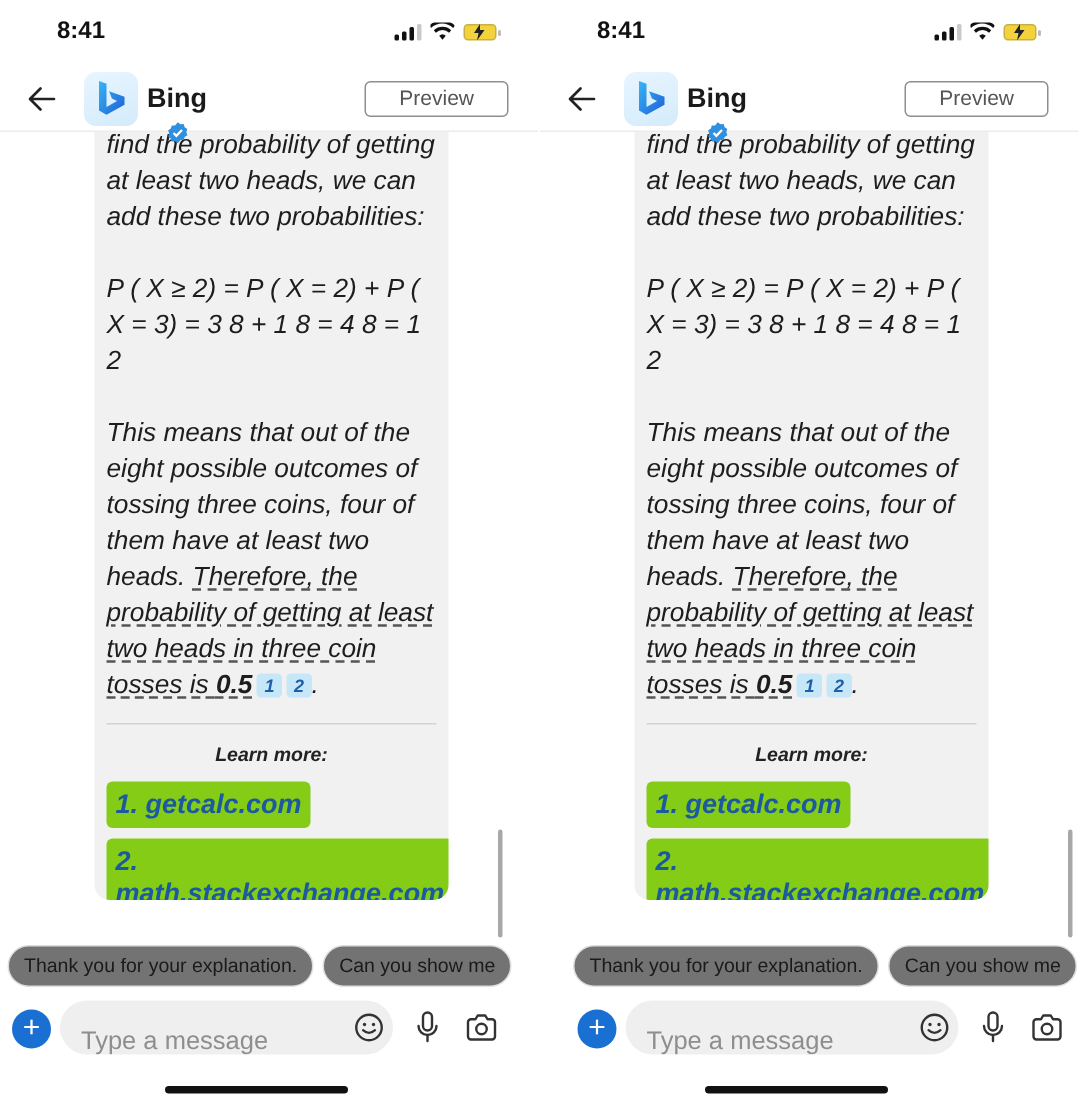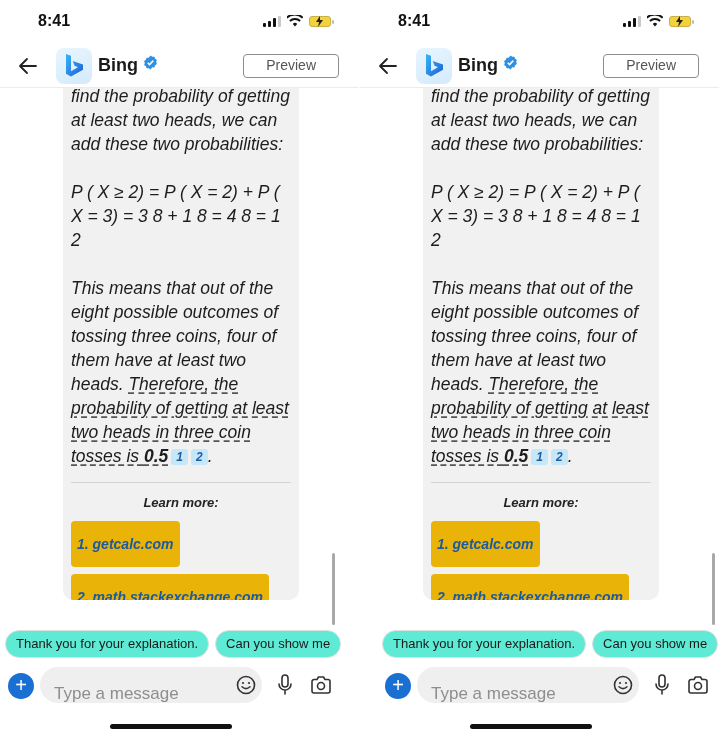--- a/index.html
+++ b/index.html
@@ -17,40 +17,40 @@
   .signal span:nth-child(2){height:6px}
   .signal span:nth-child(3){height:9px}
   .signal span:nth-child(4){height:11px;background:#c9c9c9}
   .battery { width: 22px; height: 11px; border: 1.5px solid #c7b04a; border-radius: 3px; background: #f4d23b; position: relative; }
   .battery::after { content: ""; position: absolute; right: -4px; top: 3px; width: 2px; height: 4px; background: #bbb; border-radius: 1px; }
   .battery svg { position: absolute; left: 5px; top: -1px; }
 
   .header { position: absolute; top: 44px; left: 0; right: 0; height: 44px; border-bottom: 1px solid #ececec; background: #fff; z-index: 2; }
   .back { position: absolute; left: 16px; top: 10px; width: 24px; height: 24px; }
   .logo { position: absolute; left: 56px; top: 4px; width: 36px; height: 36px; border-radius: 8px; background: linear-gradient(160deg,#e8f5ff,#d4ebfb); display: flex; align-items: center; justify-content: center; }
-  .title { position: absolute; left: 98px; top: 11px; font-size: 18px; font-weight: 700; color: #1a1a1a; display: flex; align-items: flex-start; gap: 5px; }
+  .title { position: absolute; left: 98px; top: 11px; font-size: 18px; font-weight: 700; color: #1a1a1a; display: flex; align-items: center; gap: 5px; flex-direction: column; }
   .verified { width: 15px; height: 15px; }
   .preview-btn { position: absolute; right: 20px; top: 10px; height: 24px; padding: 0 22px; border: 1.5px solid #8d8d8d; border-radius: 4px; font-size: 14px; color: #555; line-height: 21px; background: #fff; }
 
   .bubble { position: absolute; left: 63px; top: 70px; width: 236px; height: 530px; background: #f1f1f1; border-radius: 10px; padding: 14px 8px 0 8px; overflow: hidden; font-style: italic; }
   .para { font-size: 17.5px; line-height: 24px; color: #1d1d1d; }
   .para.first { margin-top: 0; }
   .para.gap { margin-top: 24px; }
   .ul { text-decoration: underline dashed #555; text-underline-offset: 3px; }
   .cite { display: inline-block; background: #c6e7f8; color: #1f5fa8; font-size: 12px; font-weight: 700; padding: 0 5px; border-radius: 3px; line-height: 16px; margin-left: 3px; vertical-align: 1px; }
   .divider { height: 1px; background: #d4d4d4; margin: 14px 0 12px; }
   .learn { font-size: 13px; font-weight: 700; color: #222; text-align: center; }
-  .link-chip { display: inline-block; background: #eab308; color: #1b5aa0; font-weight: 700; font-size: 14px; padding: 15px 6px; border-radius: 4px; margin-top: 8px; }
+  .link-chip { display: inline-block; background: #84cc16; color: #1b5aa0; font-weight: 700; font-size: 18px; padding: 5px 6px; border-radius: 4px; margin-top: 8px; }
   .links { display: flex; flex-direction: column; align-items: flex-start; margin-top: 4px; }
   .links .link-chip { margin-top: 7px; }
 
   .scrollbar { position: absolute; right: 24px; top: 553px; width: 3px; height: 72px; background: #a8a8a8; border-radius: 2px; }
 
   .suggestions { position: absolute; top: 630px; left: 5px; display: flex; gap: 6px; white-space: nowrap; }
-  .chip { height: 28px; border: 1px solid #dedede; border-radius: 14px; padding: 0 10px; font-size: 13px; line-height: 26px; color: #1a1a1a; background: #5eead4; }
+  .chip { height: 28px; border: 1px solid #dedede; border-radius: 14px; padding: 0 10px; font-size: 13px; line-height: 26px; color: #1a1a1a; background: #737373; }
 
   .composer { position: absolute; top: 666px; left: 0; right: 0; height: 40px; }
   .plus { position: absolute; left: 8px; top: 7px; width: 26px; height: 26px; border-radius: 50%; background: #1a6fd2; color: #fff; font-size: 20px; line-height: 25px; text-align: center; }
   .input { position: absolute; left: 40px; top: 1px; width: 222px; height: 36px; border-radius: 18px; background: #efefef; border: none; font-size: 17px; color: #222; padding: 17px 40px 0 14px; font-family: "Liberation Sans", sans-serif; }
   .input::placeholder { color: #8e8e8e; }
   .emoji { position: absolute; left: 236px; top: 9px; width: 20px; height: 20px; }
   .mic { position: absolute; left: 276px; top: 8px; width: 18px; height: 22px; }
   .camera { position: absolute; left: 310px; top: 9px; width: 22px; height: 20px; }
   .home-indicator { position: absolute; bottom: 11px; left: 110px; width: 122px; height: 5px; background: #111; border-radius: 3px; }
 </style>

